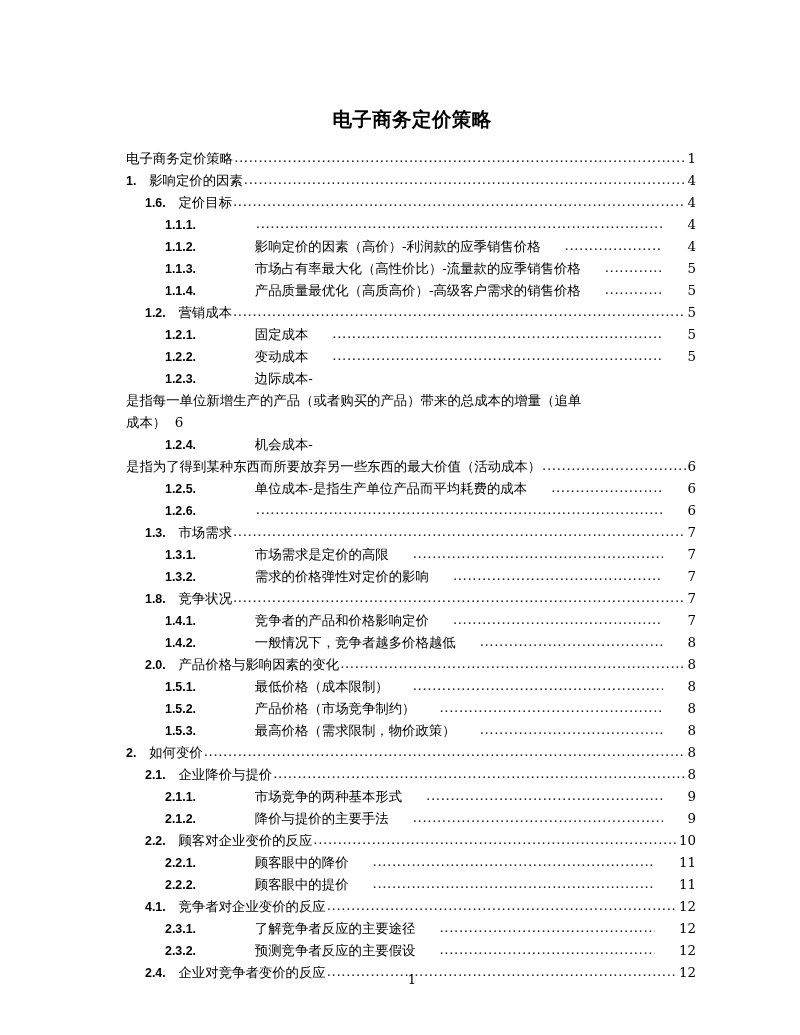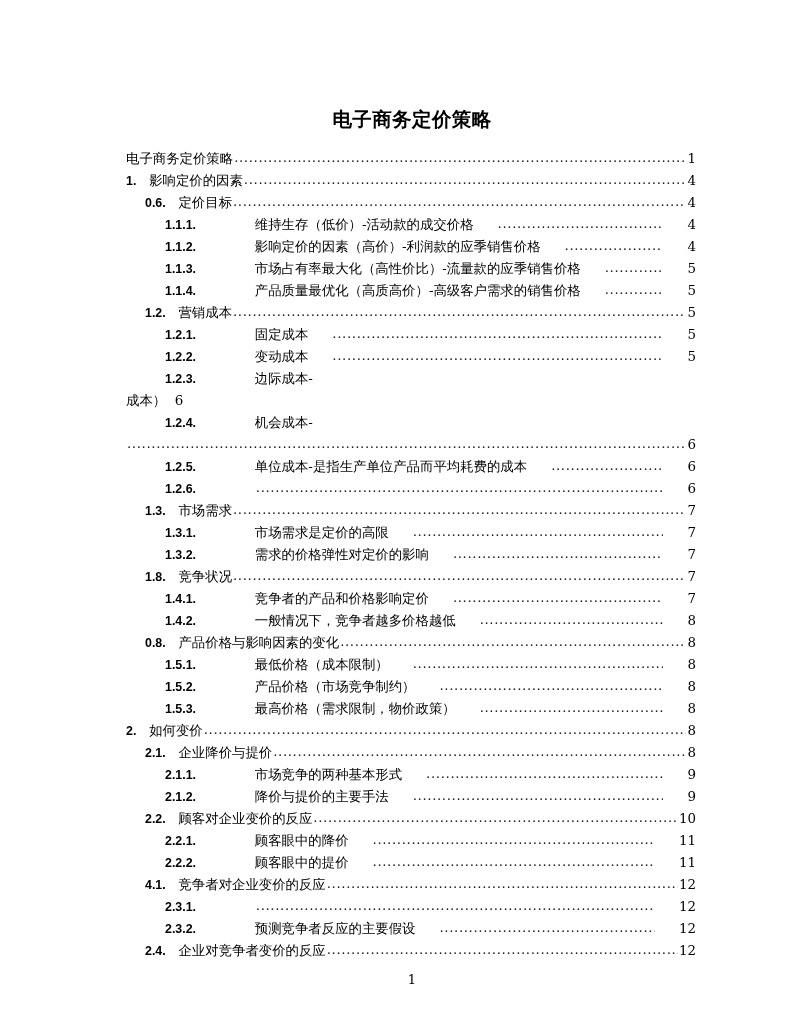--- a/index.html
+++ b/index.html
@@ -149,32 +149,31 @@
         <div class="row lvl1">
           <span class="num">1.</span>
           <span class="label">&nbsp;&nbsp;&nbsp;</span>
           <span class="label">影响定价的因素</span>
           <span class="leader">............................................................................................................................................................................................................................</span>
           <span class="pg">4</span>
         </div>
       </div>
       <div class="toc-entry">
         <div class="row lvl2">
-          <span class="num">0.6.</span>
+          <span class="num">1.6.</span>
           <span class="label">&nbsp;&nbsp;&nbsp;</span>
           <span class="label">定价目标</span>
           <span class="leader">............................................................................................................................................................................................................................</span>
           <span class="pg">4</span>
         </div>
       </div>
       <div class="toc-entry">
         <div class="row lvl3">
           <span class="num">1.1.1.</span>
           <span class="label">&nbsp;&nbsp;&nbsp;</span>
-          <span class="label">维持生存（低价）-活动款的成交价格</span>
           <span class="leader">............................................................................................................................................................................................................................</span>
           <span class="pg">4</span>
         </div>
       </div>
       <div class="toc-entry">
         <div class="row lvl3">
           <span class="num">1.1.2.</span>
           <span class="label">&nbsp;&nbsp;&nbsp;</span>
           <span class="label">影响定价的因素（高价）-利润款的应季销售价格</span>
           <span class="leader">............................................................................................................................................................................................................................</span>
@@ -224,32 +223,36 @@
           <span class="label">变动成本</span>
           <span class="leader">............................................................................................................................................................................................................................</span>
           <span class="pg">5</span>
         </div>
       </div>
       <div class="toc-entry">
         <div class="row lvl3">
           <span class="num">1.2.3.</span>
           <span class="label">&nbsp;&nbsp;&nbsp;</span>
           <span class="label">边际成本-</span>
+        </div>
+        <div class="wrap-line">
+          <span class="label">是指每一单位新增生产的产品（或者购买的产品）带来的总成本的增量（追单</span>
         </div>
         <div class="wrap-line">
           <span class="label">成本）  6</span>
         </div>
       </div>
       <div class="toc-entry">
         <div class="row lvl3">
           <span class="num">1.2.4.</span>
           <span class="label">&nbsp;&nbsp;&nbsp;</span>
           <span class="label">机会成本-</span>
         </div>
         <div class="row">
+          <span class="label">是指为了得到某种东西而所要放弃另一些东西的最大价值（活动成本）</span>
           <span class="leader">............................................................................................................................................................................................................................</span>
           <span class="pg">6</span>
         </div>
       </div>
       <div class="toc-entry">
         <div class="row lvl3">
           <span class="num">1.2.5.</span>
           <span class="label">&nbsp;&nbsp;&nbsp;</span>
           <span class="label">单位成本-是指生产单位产品而平均耗费的成本</span>
           <span class="leader">............................................................................................................................................................................................................................</span>
@@ -313,21 +316,21 @@
         <div class="row lvl3">
           <span class="num">1.4.2.</span>
           <span class="label">&nbsp;&nbsp;&nbsp;</span>
           <span class="label">一般情况下，竞争者越多价格越低</span>
           <span class="leader">............................................................................................................................................................................................................................</span>
           <span class="pg">8</span>
         </div>
       </div>
       <div class="toc-entry">
         <div class="row lvl2">
-          <span class="num">0.8.</span>
+          <span class="num">2.0.</span>
           <span class="label">&nbsp;&nbsp;&nbsp;</span>
           <span class="label">产品价格与影响因素的变化</span>
           <span class="leader">............................................................................................................................................................................................................................</span>
           <span class="pg">8</span>
         </div>
       </div>
       <div class="toc-entry">
         <div class="row lvl3">
           <span class="num">1.5.1.</span>
           <span class="label">&nbsp;&nbsp;&nbsp;</span>
@@ -423,20 +426,21 @@
           <span class="label">&nbsp;&nbsp;&nbsp;</span>
           <span class="label">竞争者对企业变价的反应</span>
           <span class="leader">............................................................................................................................................................................................................................</span>
           <span class="pg">12</span>
         </div>
       </div>
       <div class="toc-entry">
         <div class="row lvl3">
           <span class="num">2.3.1.</span>
           <span class="label">&nbsp;&nbsp;&nbsp;</span>
+          <span class="label">了解竞争者反应的主要途径</span>
           <span class="leader">............................................................................................................................................................................................................................</span>
           <span class="pg">12</span>
         </div>
       </div>
       <div class="toc-entry">
         <div class="row lvl3">
           <span class="num">2.3.2.</span>
           <span class="label">&nbsp;&nbsp;&nbsp;</span>
           <span class="label">预测竞争者反应的主要假设</span>
           <span class="leader">............................................................................................................................................................................................................................</span>

